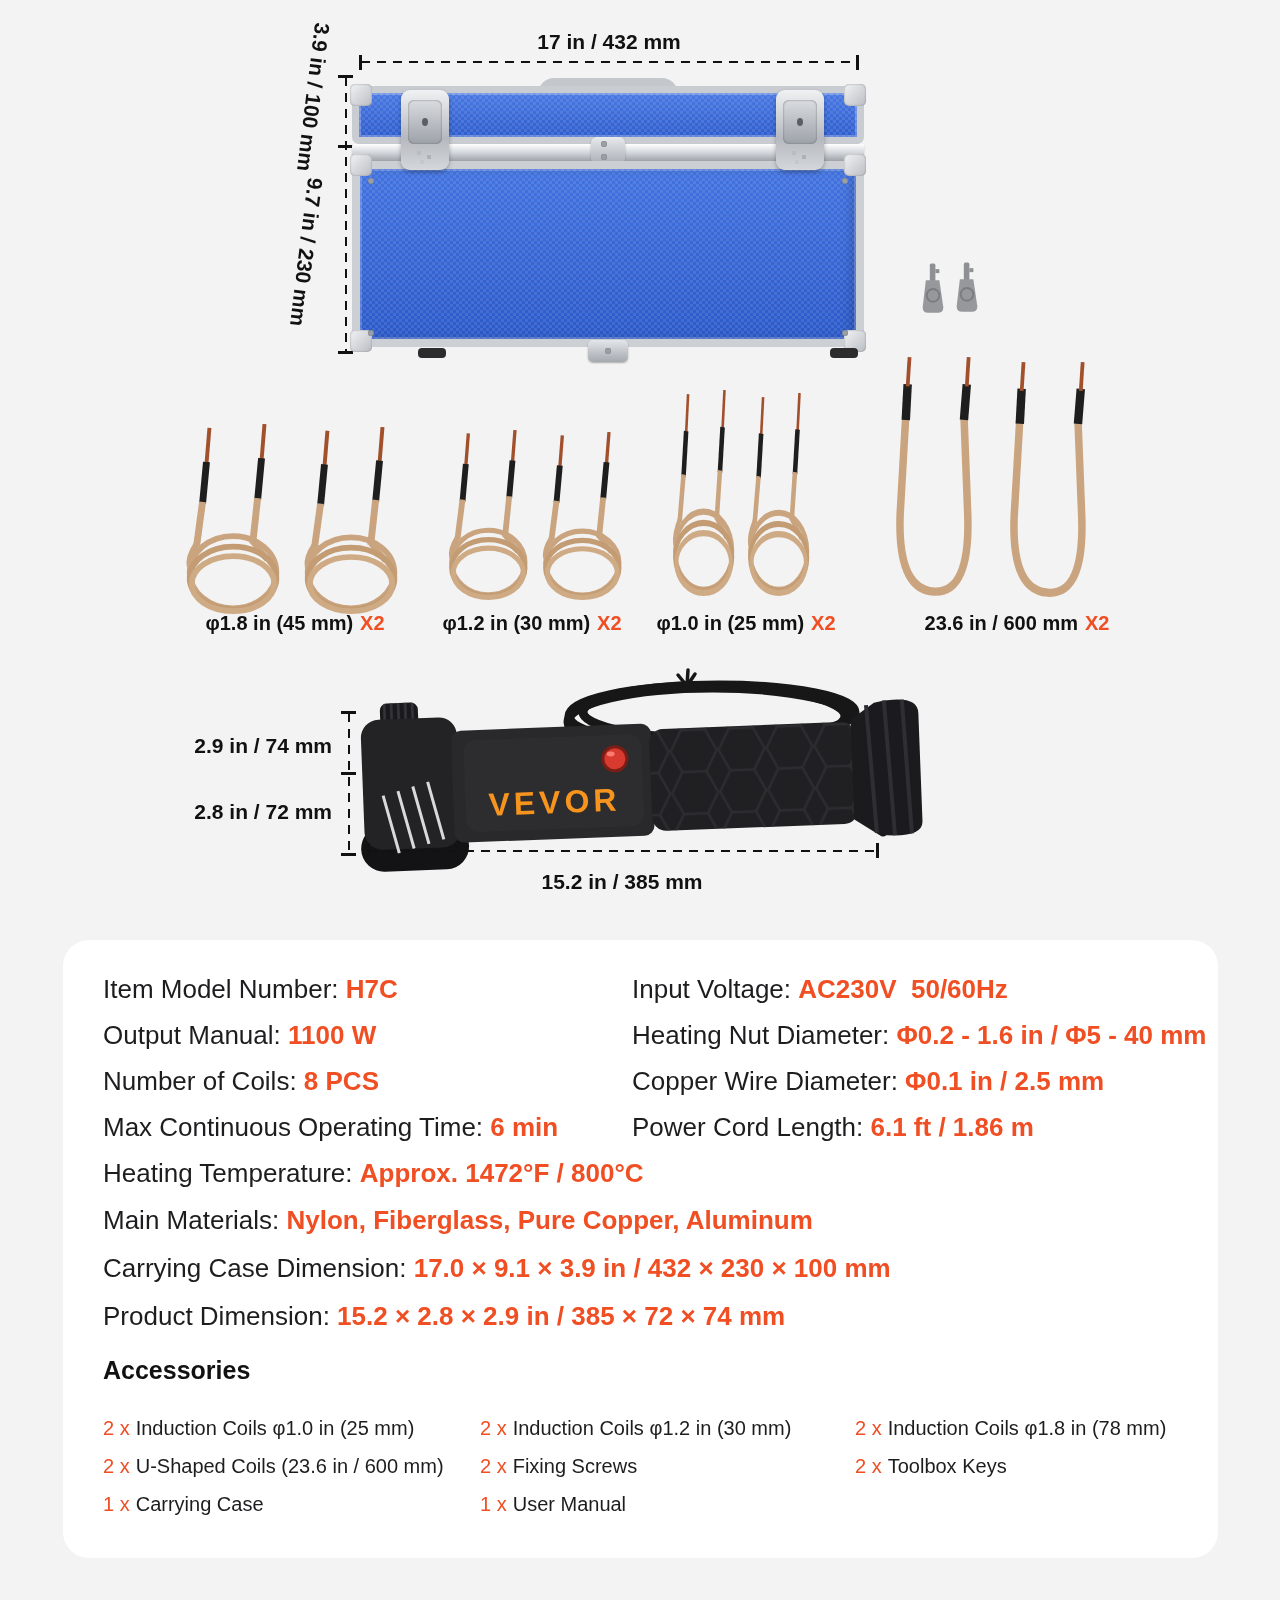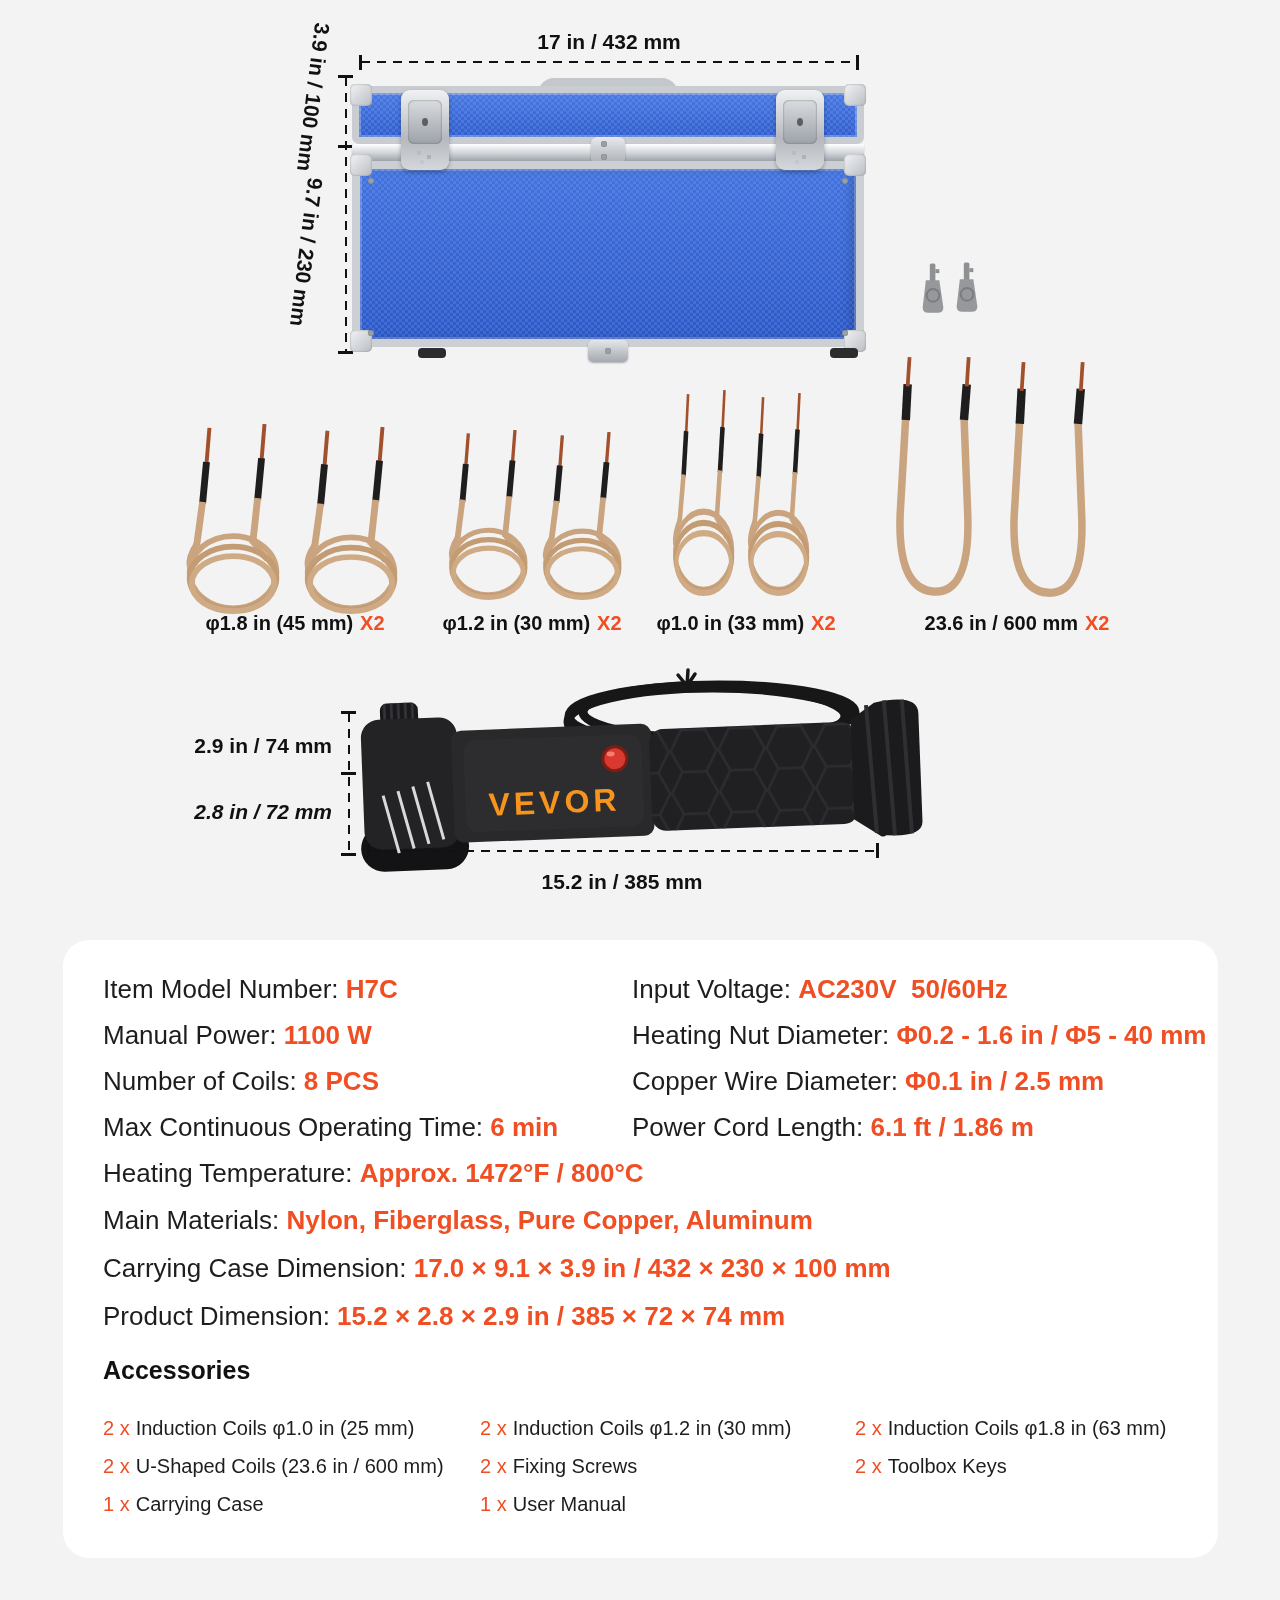--- a/index.html
+++ b/index.html
@@ -191,21 +191,21 @@
     </svg>
   <svg class="coil-svg" style="left:872px; top:355px;" width="122" height="246" viewBox="0 0 130 235" preserveAspectRatio="none">
       <use href="#ucoil-sym"></use>
     </svg>
   <svg class="coil-svg" style="left:986px; top:360px;" width="122" height="242" viewBox="0 0 130 235" preserveAspectRatio="none">
       <use href="#ucoil-sym"></use>
     </svg>
 
   <div class="coil-label" style="left:295px; top:612px;"><span>φ1.8 in (45 mm)</span><span class="qty">X2</span></div>
   <div class="coil-label" style="left:532px; top:612px;"><span>φ1.2 in (30 mm)</span><span class="qty">X2</span></div>
-  <div class="coil-label" style="left:746px; top:612px;"><span>φ1.0 in (33 mm)</span><span class="qty">X2</span></div>
+  <div class="coil-label" style="left:746px; top:612px;"><span>φ1.0 in (25 mm)</span><span class="qty">X2</span></div>
   <div class="coil-label" style="left:1017px; top:612px;"><span>23.6 in / 600 mm</span><span class="qty">X2</span></div>
 
   <svg class="tool-svg" width="625" height="235" viewBox="0 0 625 235">
 
     <g stroke="#171717" stroke-width="9" fill="none" stroke-linecap="round">
       <ellipse cx="372" cy="68" rx="138" ry="30"></ellipse>
       <ellipse cx="378" cy="74" rx="145" ry="34"></ellipse>
       <ellipse cx="384" cy="64" rx="136" ry="27"></ellipse>
       <path d="M522,80 C568,92 580,120 568,152 C563,166 556,176 548,184"></path>
       <path d="M238,86 C228,98 226,106 230,116"></path>
@@ -235,51 +235,51 @@
 
       <circle cx="281" cy="110" r="12" fill="#d93a2f" stroke="#7c1d15" stroke-width="3"></circle>
       <ellipse cx="277" cy="105" rx="4" ry="2.5" fill="#ff8d80" opacity="0.8"></ellipse>
 
       <path d="M518,80 L542,64 Q586,56 586,76 L586,184 Q586,202 542,196 L518,180 Z" fill="#1b1b1d"></path>
       <path d="M534,66 L540,194 M552,62 L558,197 M570,62 L575,196" stroke="#2e2e33" stroke-width="4"></path>
     </g>
   </svg>
 
   <div class="dim-label" style="left:180px; top:734px; width:152px; text-align:right;">2.9 in / 74 mm</div>
-  <div class="dim-label" style="left:180px; top:800px; width:152px; text-align:right;font-style:italic;">2.8 in / 72 mm</div>
+  <div class="dim-label" style="left:180px; top:800px; width:152px; text-align:right;">2.8 in / 72 mm</div>
   <div class="dash-v" style="left:348px; top:713px; height:141px;"></div>
   <div class="tick-h" style="left:341px; top:711px;"></div>
   <div class="tick-h" style="left:341px; top:772px;"></div>
   <div class="tick-h" style="left:341px; top:853px;"></div>
   <div class="dash-h" style="left:369px; top:850px; width:508px;"></div>
   <div class="tick-v" style="left:367px; top:843px;"></div>
   <div class="tick-v" style="left:876px; top:843px;"></div>
   <div class="dim-label" style="left:472px; top:870px; width:300px; text-align:center;">15.2 in / 385 mm</div>
 
   <section class="panel">
     <div class="spec-grid">
       <div class="spec-row"><span class="lbl">Item Model Number: </span><span class="val">H7C</span></div>
       <div class="spec-row"><span class="lbl">Input Voltage: </span><span class="val">AC230V  50/60Hz</span></div>
-      <div class="spec-row"><span class="lbl">Manual Power: </span><span class="val">1100 W</span></div>
+      <div class="spec-row"><span class="lbl">Output Manual: </span><span class="val">1100 W</span></div>
       <div class="spec-row"><span class="lbl">Heating Nut Diameter: </span><span class="val">Φ0.2 - 1.6 in / Φ5 - 40 mm</span></div>
       <div class="spec-row"><span class="lbl">Number of Coils: </span><span class="val">8 PCS</span></div>
       <div class="spec-row"><span class="lbl">Copper Wire Diameter: </span><span class="val">Φ0.1 in / 2.5 mm</span></div>
       <div class="spec-row"><span class="lbl">Max Continuous Operating Time: </span><span class="val">6 min</span></div>
       <div class="spec-row"><span class="lbl">Power Cord Length: </span><span class="val">6.1 ft / 1.86 m</span></div>
       <div class="spec-row"><span class="lbl">Heating Temperature: </span><span class="val">Approx. 1472°F / 800°C</span></div>
     </div>
     <div class="spec-row full"><span class="lbl">Main Materials: </span><span class="val">Nylon, Fiberglass, Pure Copper, Aluminum</span></div>
     <div class="spec-row full"><span class="lbl">Carrying Case Dimension: </span><span class="val">17.0 × 9.1 × 3.9 in / 432 × 230 × 100 mm</span></div>
     <div class="spec-row full"><span class="lbl">Product Dimension: </span><span class="val">15.2 × 2.8 × 2.9 in / 385 × 72 × 74 mm</span></div>
 
     <h2 class="acc-title">Accessories</h2>
     <div class="acc-grid">
       <div class="acc-item"><span class="qty">2 x</span><span>Induction Coils φ1.0 in (25 mm)</span></div>
       <div class="acc-item"><span class="qty">2 x</span><span>Induction Coils φ1.2 in (30 mm)</span></div>
-      <div class="acc-item"><span class="qty">2 x</span><span>Induction Coils φ1.8 in (63 mm)</span></div>
+      <div class="acc-item"><span class="qty">2 x</span><span>Induction Coils φ1.8 in (78 mm)</span></div>
       <div class="acc-item"><span class="qty">2 x</span><span>U-Shaped Coils (23.6 in / 600 mm)</span></div>
       <div class="acc-item"><span class="qty">2 x</span><span>Fixing Screws</span></div>
       <div class="acc-item"><span class="qty">2 x</span><span>Toolbox Keys</span></div>
       <div class="acc-item"><span class="qty">1 x</span><span>Carrying Case</span></div>
       <div class="acc-item"><span class="qty">1 x</span><span>User Manual</span></div>
     </div>
   </section>
 
 </div>
 

